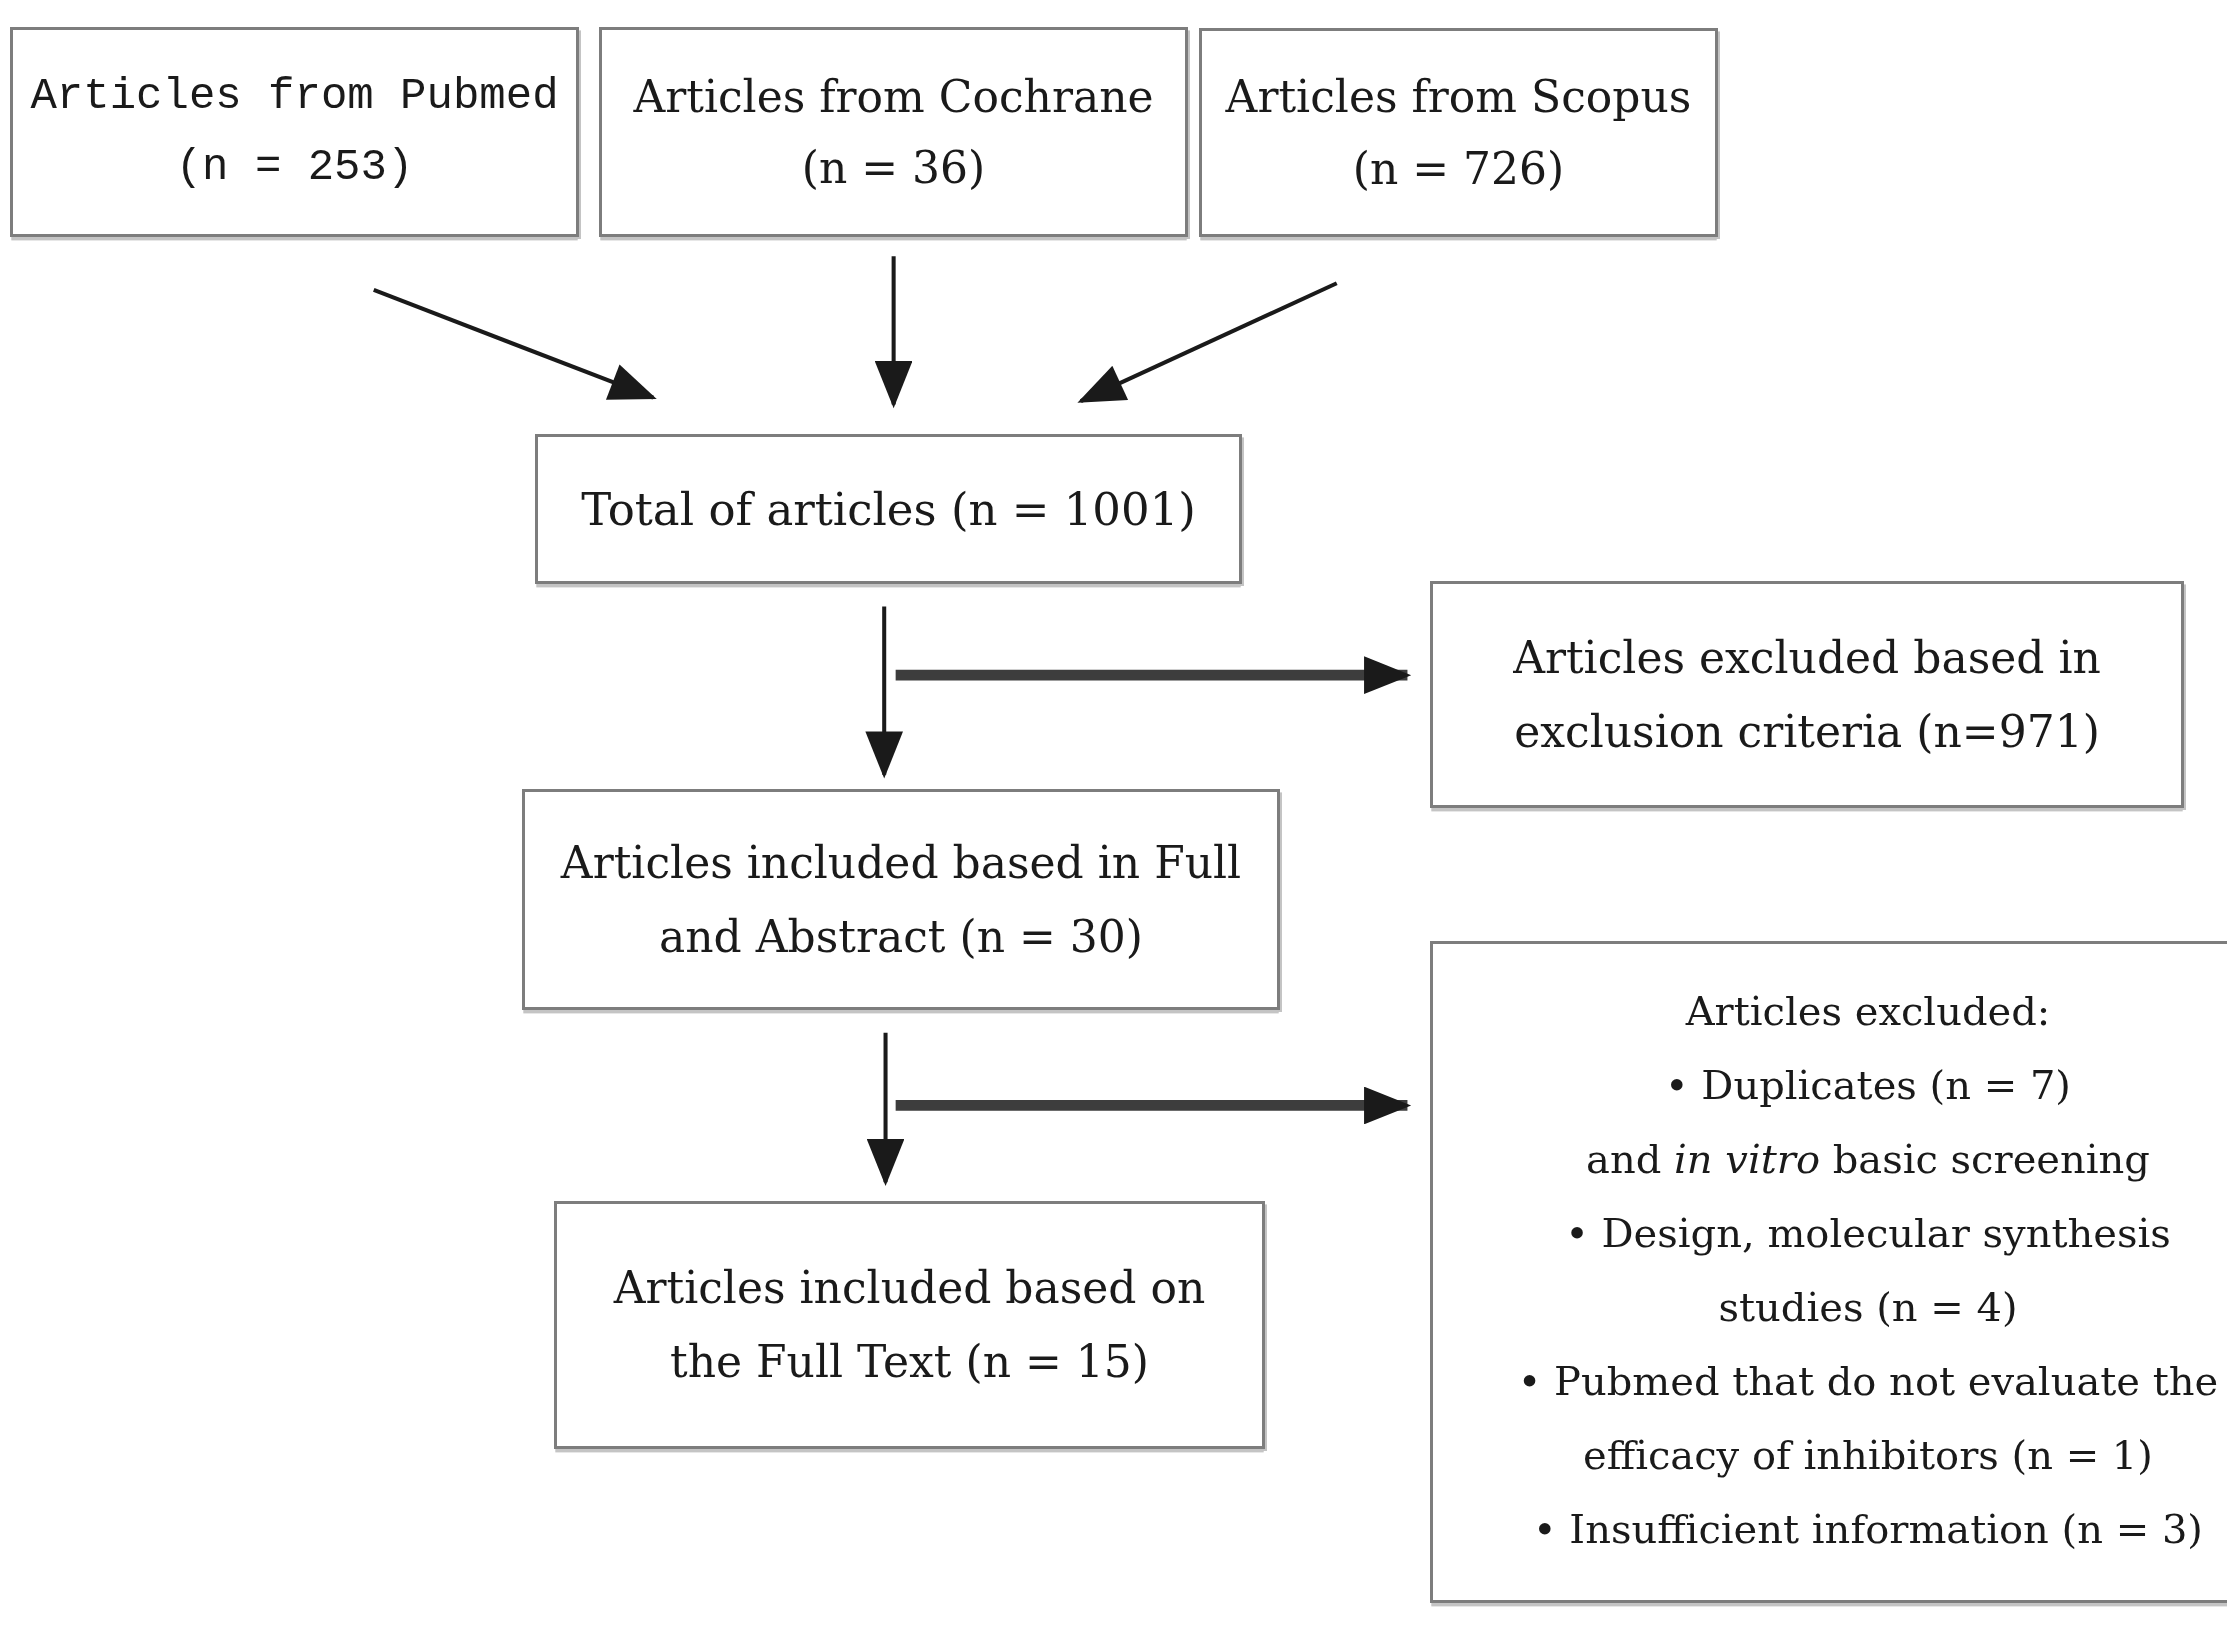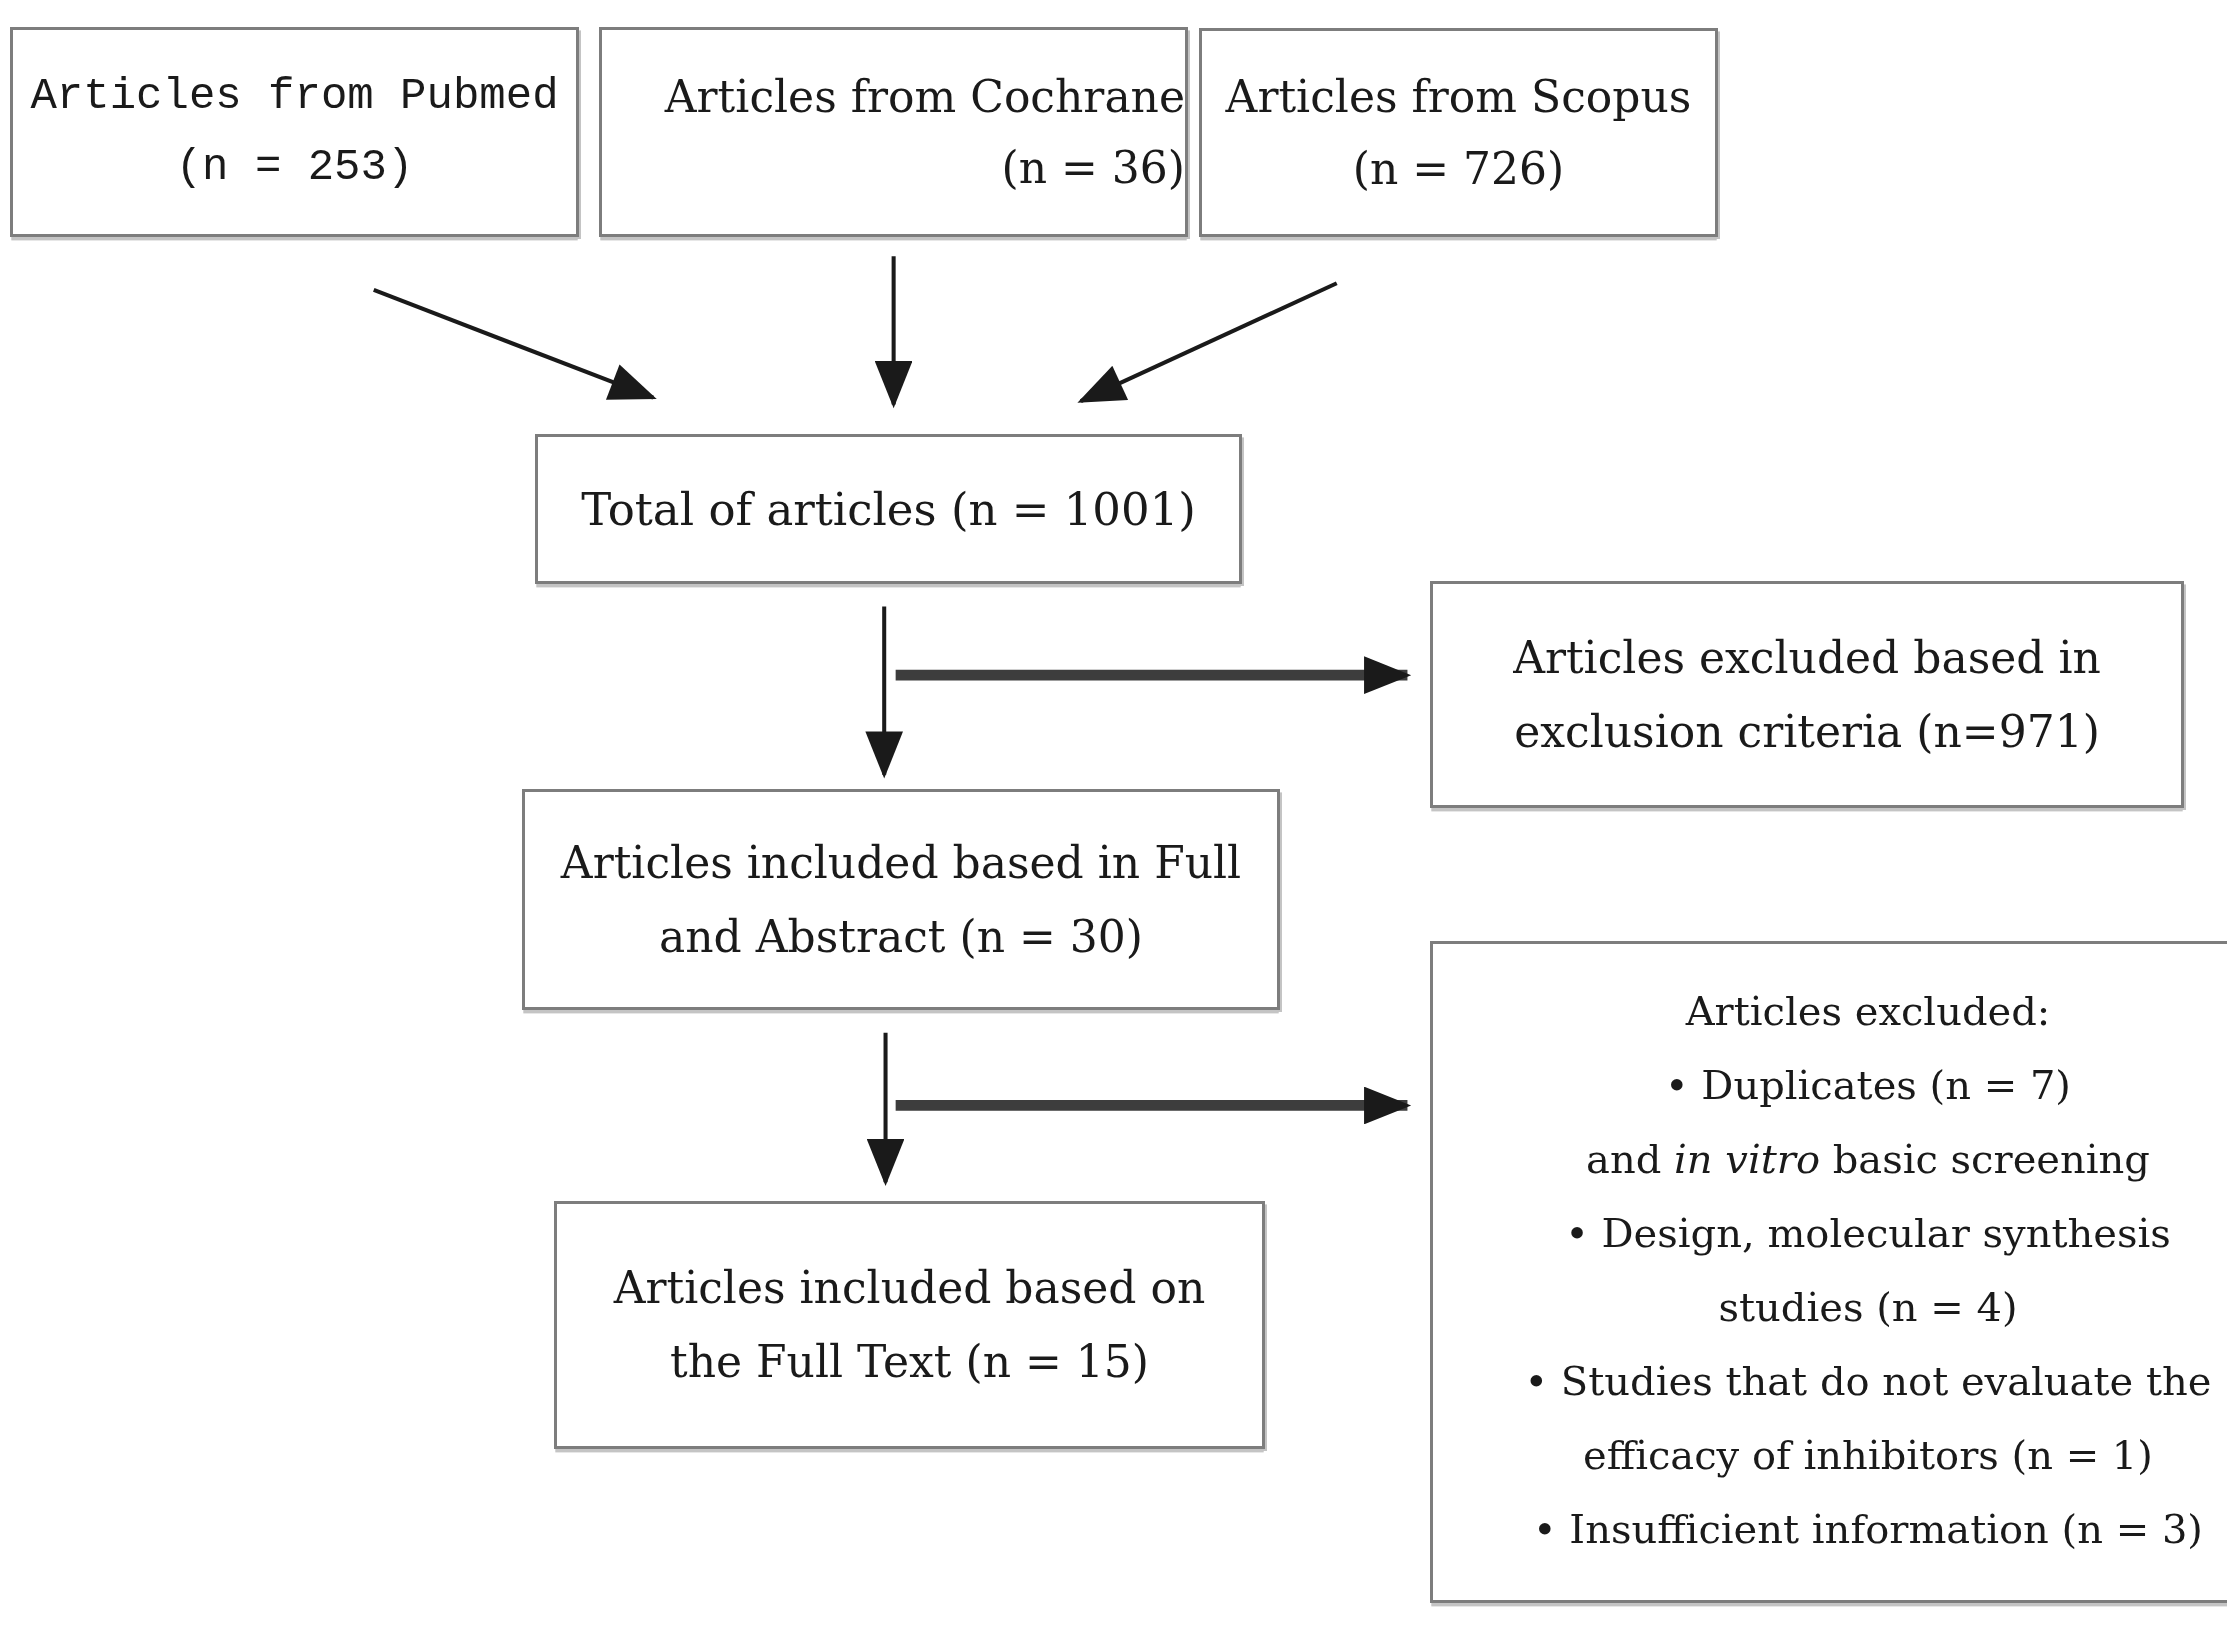--- a/index.html
+++ b/index.html
@@ -22,21 +22,21 @@
   .box{
     position:absolute;z-index:2;background:#fff;
     border:3.4px solid var(--border);
     box-shadow:0 4.7px 0 -1.3px var(--shadow), 2.7px 2.7px 0 -0.7px var(--shadow);
     display:flex;flex-direction:column;justify-content:center;align-items:center;
     text-align:center;
   }
   .box .line{display:block;white-space:nowrap;}
   .src{font-size:44px;line-height:1.62;}
   #box-pubmed   {left:10px;  top:27px;  width:569px; height:210px;font-family:Liberation Mono, monospace;}
-  #box-cochrane {left:599px; top:27px;  width:589px; height:210px;align-items:flex-end;}
+  #box-cochrane {left:599px; top:27px;  width:589px; height:210px;}
   #box-scopus   {left:1199px;top:28px;  width:519px; height:209px;text-align:right;}
   #box-total    {left:535px; top:434px; width:707px;height:150px;font-size:45px;}
   #box-excl1    {left:1430px;top:581px; width:754px;height:227px;font-size:44px;line-height:1.68;}
   #box-titleabs {left:522px; top:789px;width:758px;height:221px;font-size:44px;line-height:1.68;}
   #box-fulltext {left:554px; top:1201px;width:711px;height:248px;font-size:44px;line-height:1.68;}
   #box-excl2    {left:1430px;top:941px;width:876px;height:662px;
                  font-size:40px;line-height:1.85;justify-content:flex-start;
                  padding:30px 12px 13.5px 12px;}
   #box-excl2 .line{white-space:nowrap;}
   .it{font-style:italic;}
@@ -94,19 +94,19 @@
     <span class="line">Articles included based on</span>
     <span class="line">the Full Text (n = 15)</span>
   </div>
 
   <div class="box" id="box-excl2">
     <span class="line">Articles excluded:</span>
     <span class="line">• Duplicates (n = 7)</span>
     <span class="line"><span>and </span><span class="it">in vitro</span><span> basic screening</span></span>
     <span class="line">• Design, molecular synthesis</span>
     <span class="line">studies (n = 4)</span>
-    <span class="line">• Studies that do not evaluate the</span>
+    <span class="line">• Pubmed that do not evaluate the</span>
     <span class="line">efficacy of inhibitors (n = 1)</span>
     <span class="line">• Insufficient information (n = 3)</span>
   </div>
 
 </div>
 
 
 </body></html>

